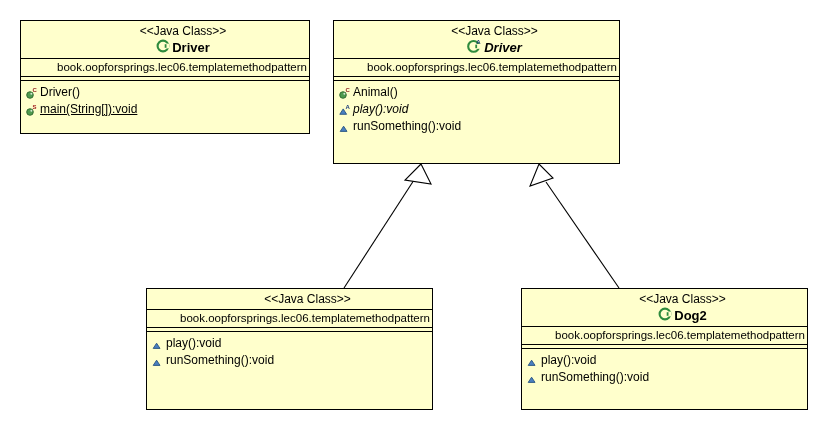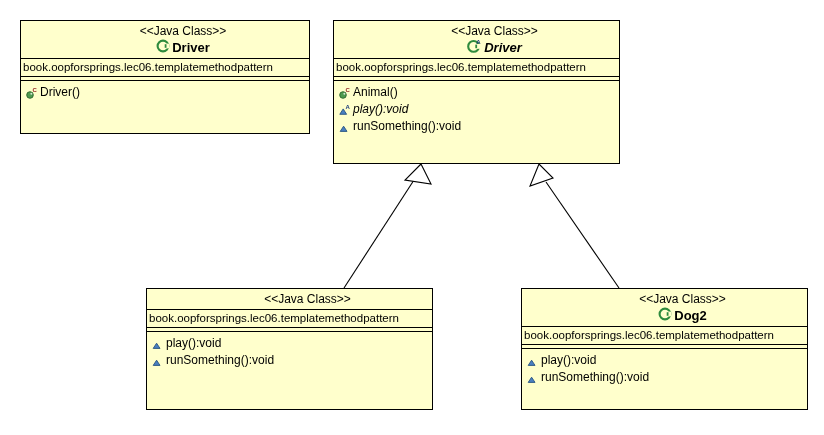--- a/index.html
+++ b/index.html
@@ -50,21 +50,21 @@
     font-weight: bold;
     color: #000000;
     white-space: nowrap;
   }
   .cname.abstract {
     font-style: italic;
   }
   .pkg {
     font-size: 11.5px;
     color: #000000;
-    text-align: left;
+    text-align: right;
     line-height: 14px;
     padding: 1px 2px 2px 2px;
     white-space: nowrap;
     border-top: 1px solid #000000;
   }
   .sep {
     height: 3px;
     border-top: 1px solid #000000;
     border-bottom: 1px solid #000000;
     background: #ffffcc;
@@ -133,20 +133,30 @@
     <div class="member">
       <span class="micon">
         <svg width="15" height="15" viewBox="0 0 15 15">
           <circle cx="5" cy="9" r="3.3" fill="#4f9a4f" stroke="#2d642d" stroke-width="0.9"></circle>
           <circle cx="6.4" cy="7.7" r="1" fill="#ffffff" opacity="0.75"></circle>
           <text x="7.6" y="6.4" font-family="Liberation Sans, sans-serif" font-size="6" font-weight="bold" fill="#8b1a1a">C</text>
         </svg>
       </span>
       <span class="mtext">Driver()</span>
     </div>
+    <div class="member">
+      <span class="micon">
+        <svg width="15" height="15" viewBox="0 0 15 15">
+          <circle cx="5" cy="9" r="3.3" fill="#4f9a4f" stroke="#2d642d" stroke-width="0.9"></circle>
+          <circle cx="6.4" cy="7.7" r="1" fill="#ffffff" opacity="0.75"></circle>
+          <text x="7.6" y="6.4" font-family="Liberation Sans, sans-serif" font-size="6" font-weight="bold" fill="#a01c1c">S</text>
+        </svg>
+      </span>
+      <span class="mtext underline">main(String[]):void</span>
+    </div>
   </div>
 </div>
 
 <div class="uml-class" style="left:333px; top:20px; width:287px; height:144px;">
   <div class="hdr">
     <div class="stereotype">&lt;&lt;Java Class&gt;&gt;</div>
     <div class="cname-row">
       <span class="cicon">
         <svg width="15" height="14" viewBox="0 0 15 14">
           <circle cx="6.6" cy="7.4" r="5.4" fill="none" stroke="#2e8b3d" stroke-width="2.1"></circle>

